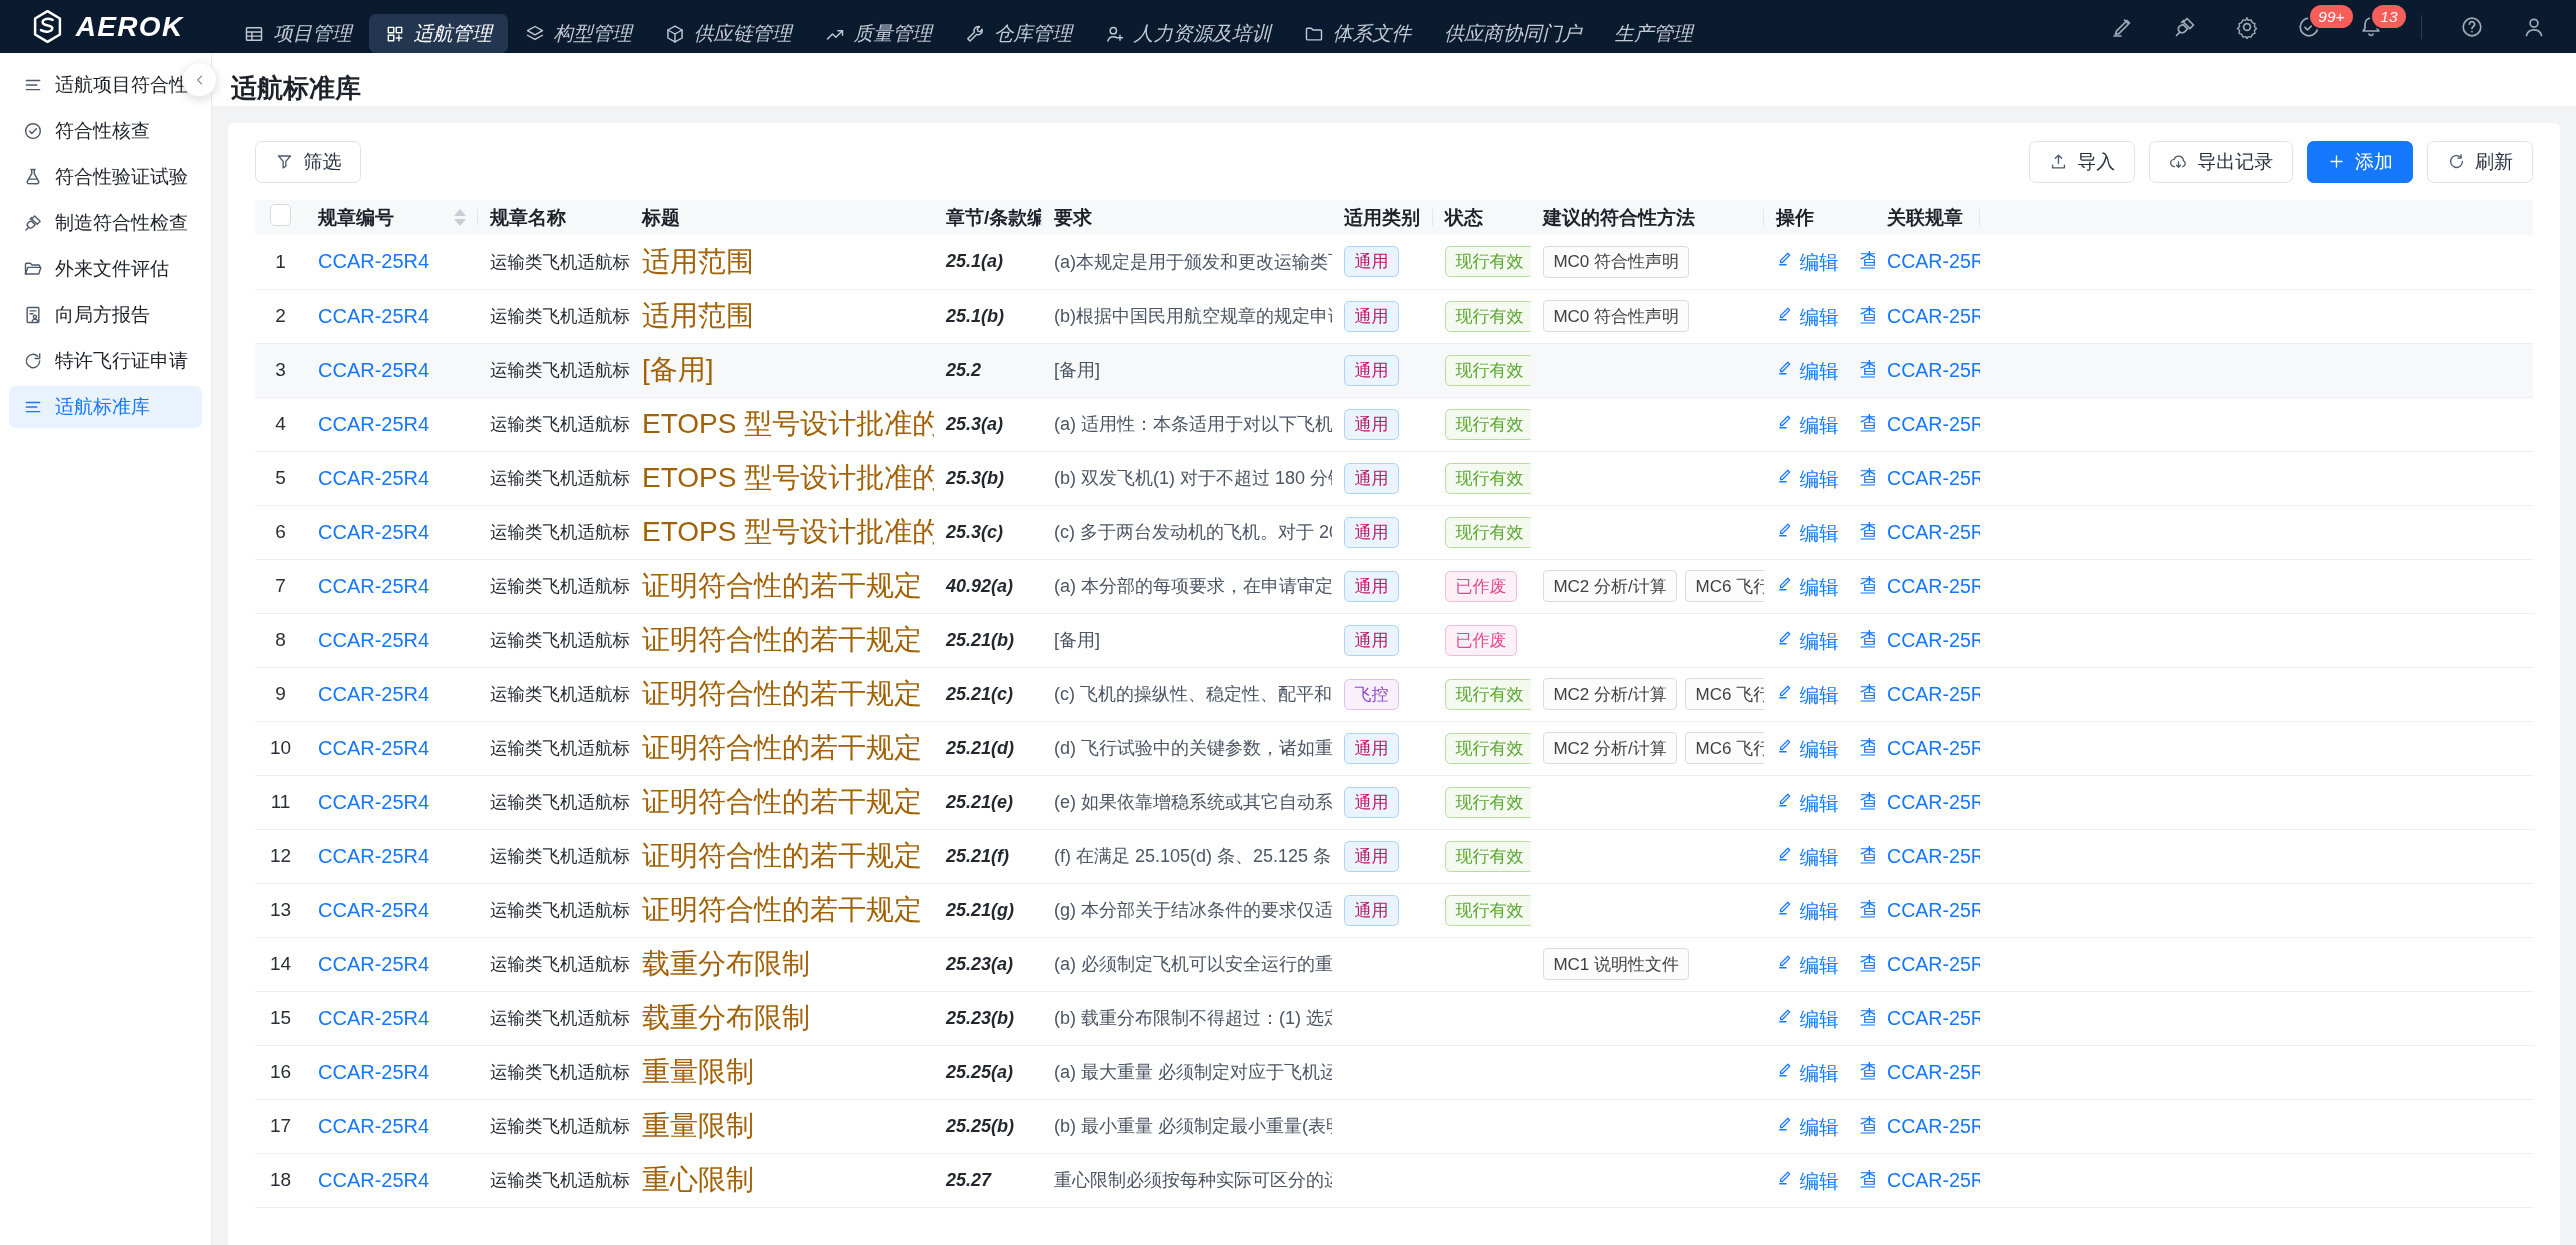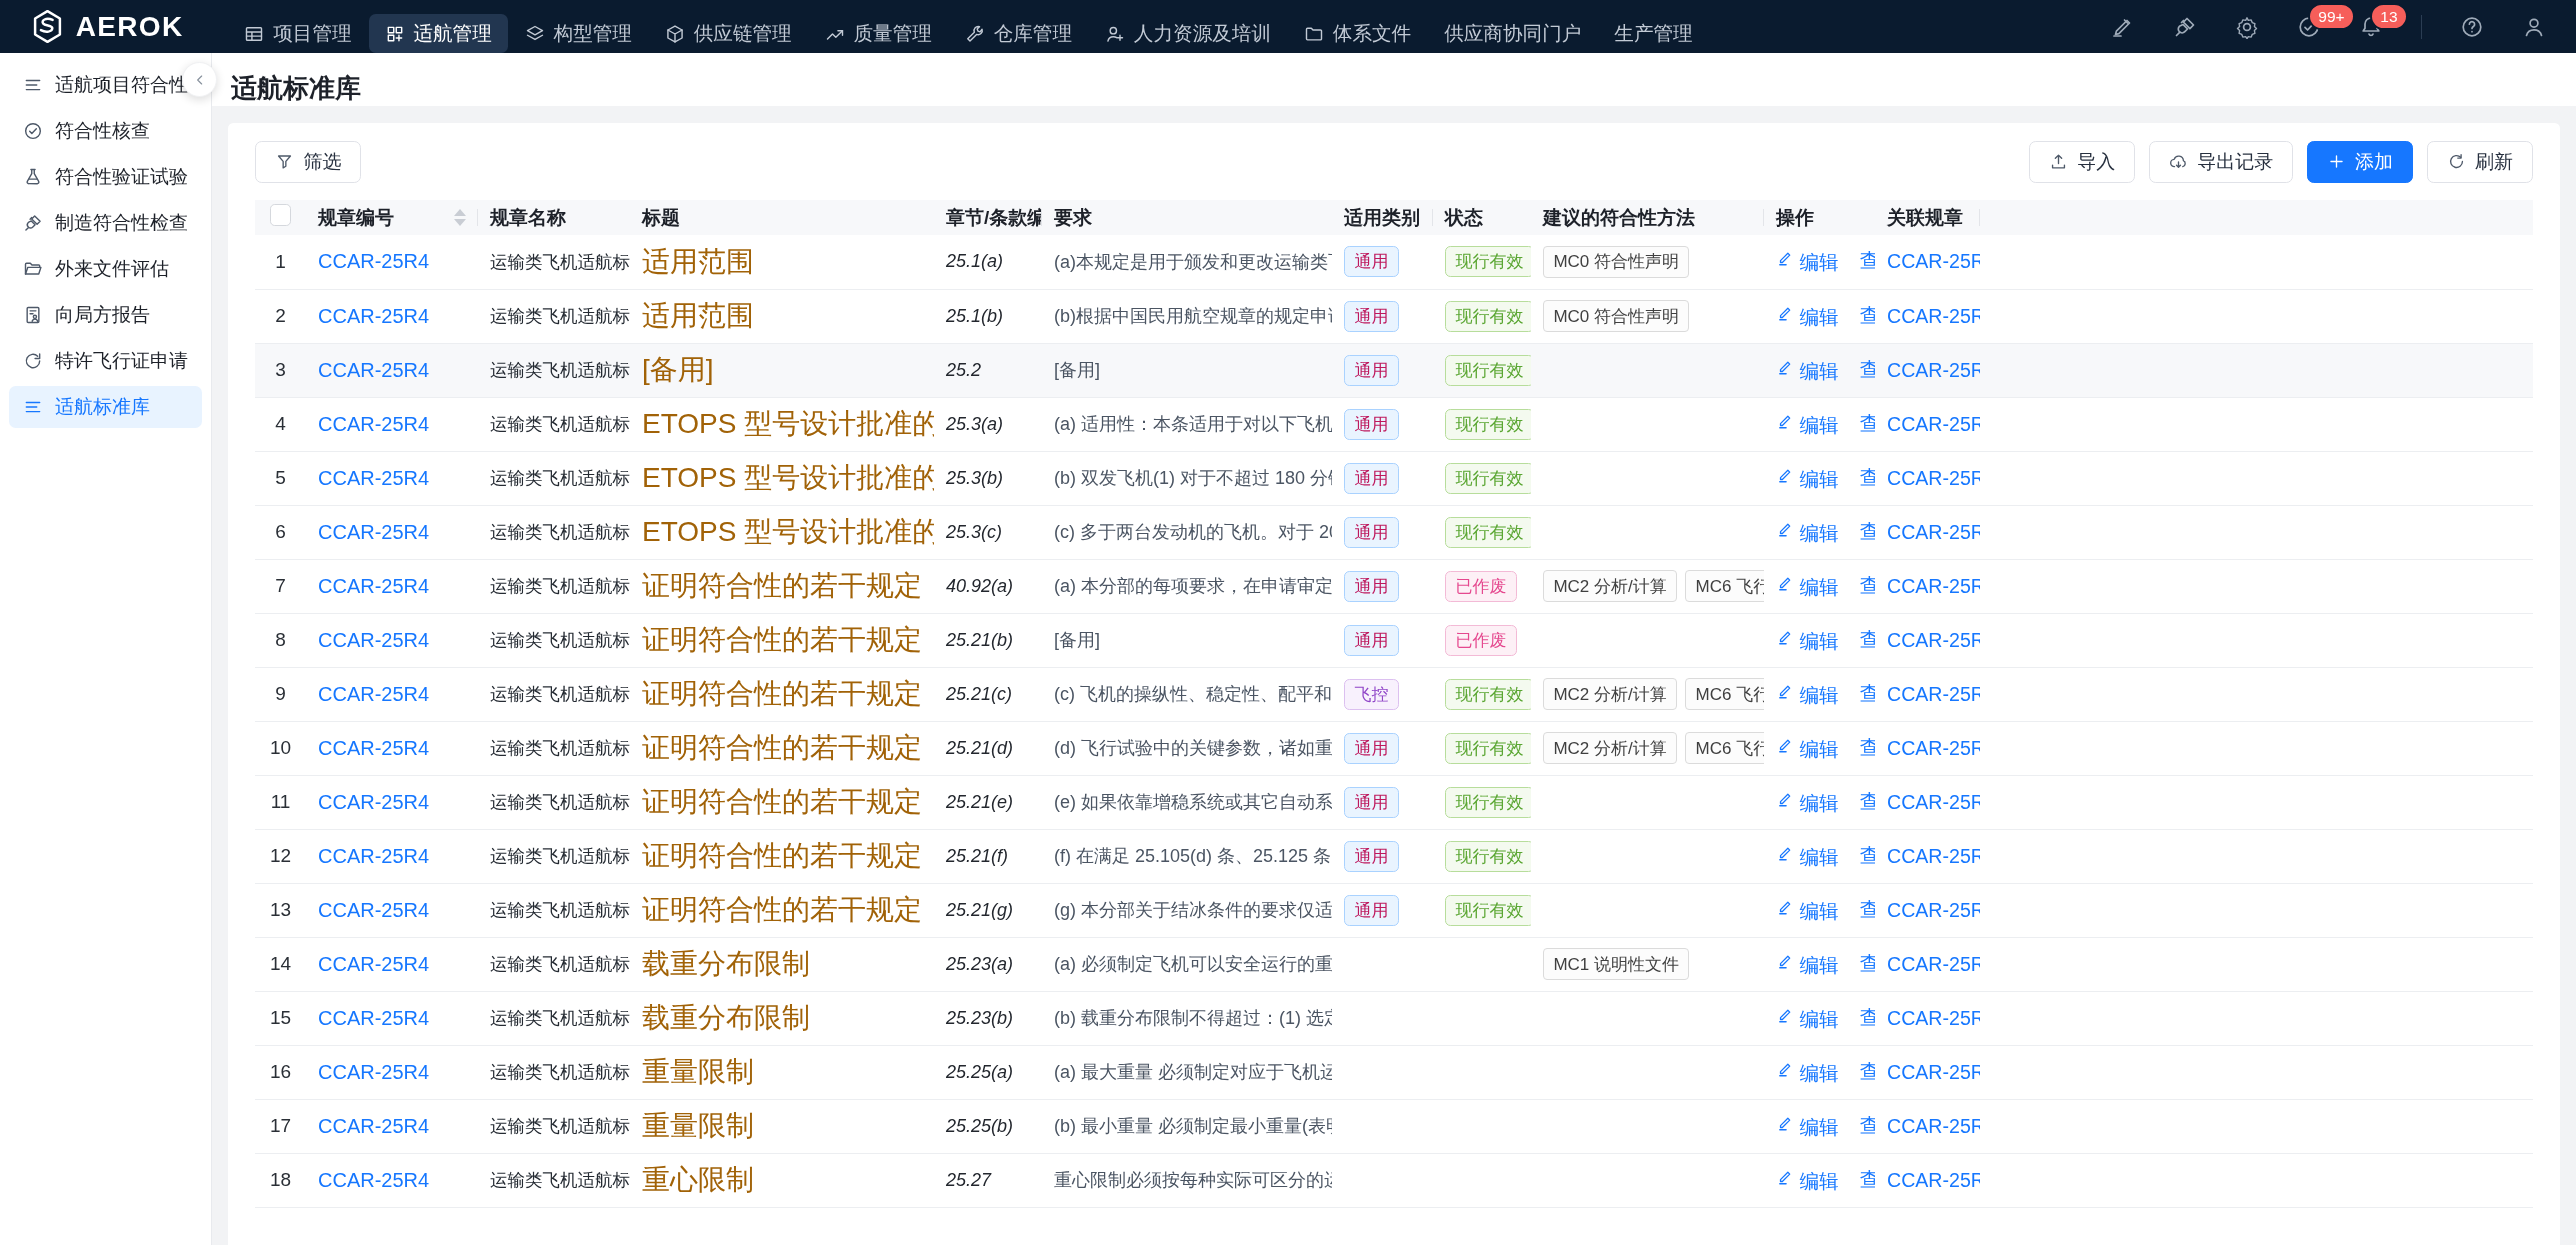--- a/index.html
+++ b/index.html
@@ -2,21 +2,21 @@
 <html style="font-size:10.8px"><head>
 <meta charset="utf-8">
 <style>
   * { margin:0; padding:0; box-sizing:border-box; }
   html,body { width:2576px; height:1245px; overflow:hidden;
     font-family:"Liberation Sans","DejaVu Sans",sans-serif; background:#f2f3f5; color:#1d2129; }
   .icon svg { width:1em; height:1em; display:block; }
 
   
   .topnav { position:absolute; top:0; left:0; width:2576px; height:53px; background:#0a1b2f;
-    display:flex; align-items:center; padding:0 30px; z-index:30; }
+    display:flex; align-items:center; padding:0 30px; z-index:30;font-style:italic; }
   .brand { display:flex; align-items:center; gap:10.8px; color:#fff; }
   .brand .icon { font-size:35px; }
   .brand-text { font-size:28px; font-weight:800; letter-spacing:1.3px; }
   .nav-menu { display:flex; align-items:flex-end; margin-left:45px; gap:1px; height:100%; }
   .nav-item { display:flex; align-items:center; gap:8.8px; height:39px; padding:0 16px;
     border-radius:6.7px; color:#c2cad5; font-size:19.6px; white-space:nowrap; cursor:pointer; }
   .nav-item .icon { font-size:20px; }
   .nav-item.active { background:#223650; color:#ffffff; }
   .nav-right { margin-left:auto; display:flex; align-items:center; gap:38px; color:#9fabb9; }
   .nav-right .icon { font-size:24px; }
@@ -69,21 +69,21 @@
   .sorter .up { width:0; height:0; border-left:6px solid transparent; border-right:6px solid transparent; border-bottom:7.4px solid #c9cdd4; }
   .sorter .down { width:0; height:0; border-left:6px solid transparent; border-right:6px solid transparent; border-top:7.4px solid #c9cdd4; }
   .checkbox { width:21.6px; height:21.6px; border:1.3px solid #d5d8dd; border-radius:4.7px; background:#fff; display:inline-block; cursor:pointer; }
   tbody td { height:54px; padding:0 12px; border-bottom:0.7px solid #eceef1; font-size:19px; color:#1d2129;
     white-space:nowrap; overflow:hidden; vertical-align:middle; }
   tr.hl td { background:#f7f8fa; }
   .c-num { color:#2a2f36; text-align:center; padding:0 4px; }
   .link { color:#1677ff; font-size:20px; text-decoration:none; cursor:pointer; }
   .c-name { font-size:17.5px; color:#252b33; }
   .c-title { font-size:28px; color:#a16207; }
-  .c-clause { font-style:italic; font-weight:400; font-size:18px; color:#23272e; }
+  .c-clause { font-style:italic; font-weight:700; font-size:18px; color:#23272e; }
   .c-req { font-size:18px; color:#4b5563; }
   .badge { display:inline-block; font-size:17px; line-height:1; padding:6px 9.4px; border-radius:5.4px; border:1.3px solid; }
   .b-blue   { color:#be185d; background:#e9f4ff; border-color:#a9d2ff; }
   .b-purple { color:#9045c8; background:#f8f1fd; border-color:#dcc0f0; }
   .b-green  { color:#5aa632; background:#f4faef; border-color:#b7dd9b; }
   .b-pink   { color:#e5488f; background:#fdf0f6; border-color:#f3bad6; }
   .tag { display:inline-block; font-size:17px; line-height:1; padding:6.7px 9.4px; border-radius:4px;
     background:#fcfcfc; border:0.7px solid #dbdbdb; color:#404040; margin-right:8px; }
   .c-ops a { display:inline-flex; align-items:flex-start; gap:5.4px; margin-right:16px; font-size:19.6px; color:#1677ff; cursor:pointer; }
   .c-ops .icon { font-size:18px; }

